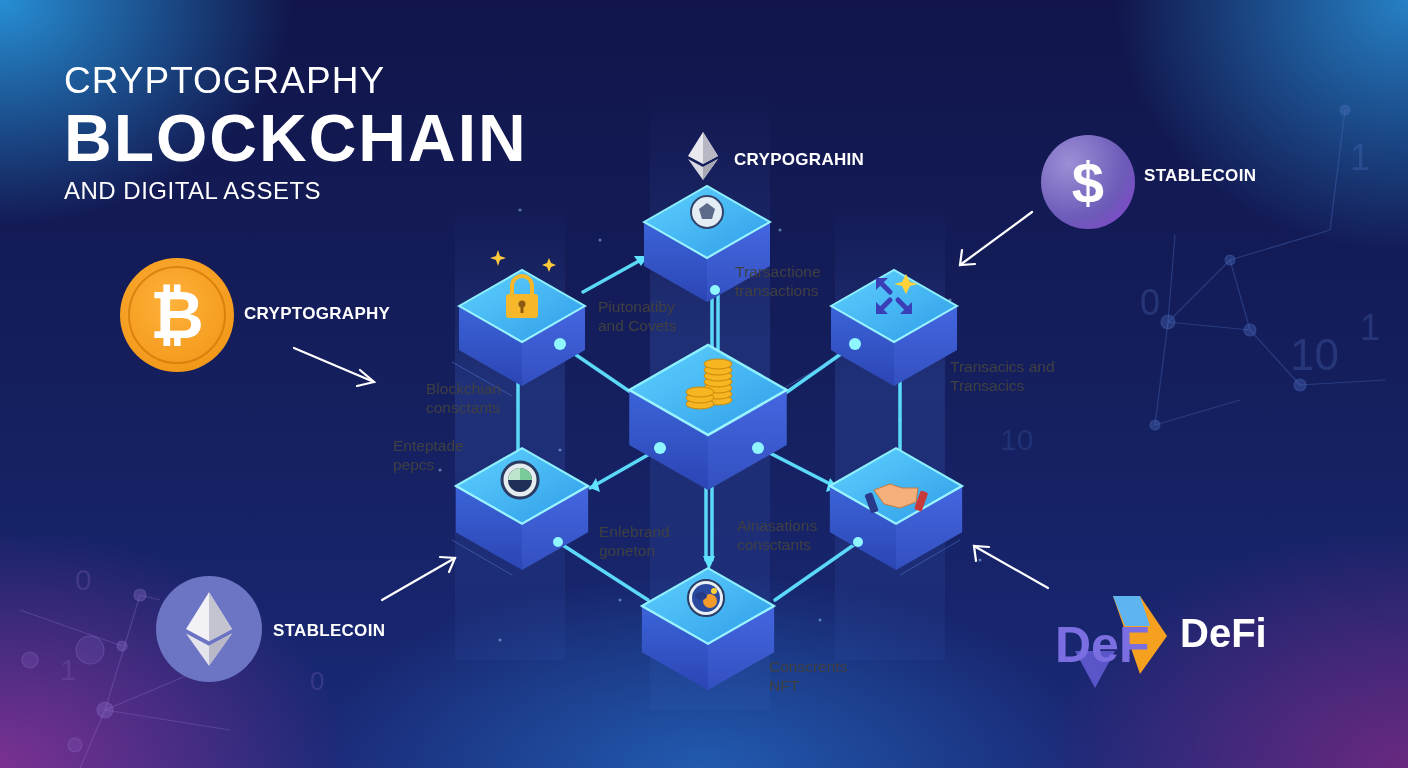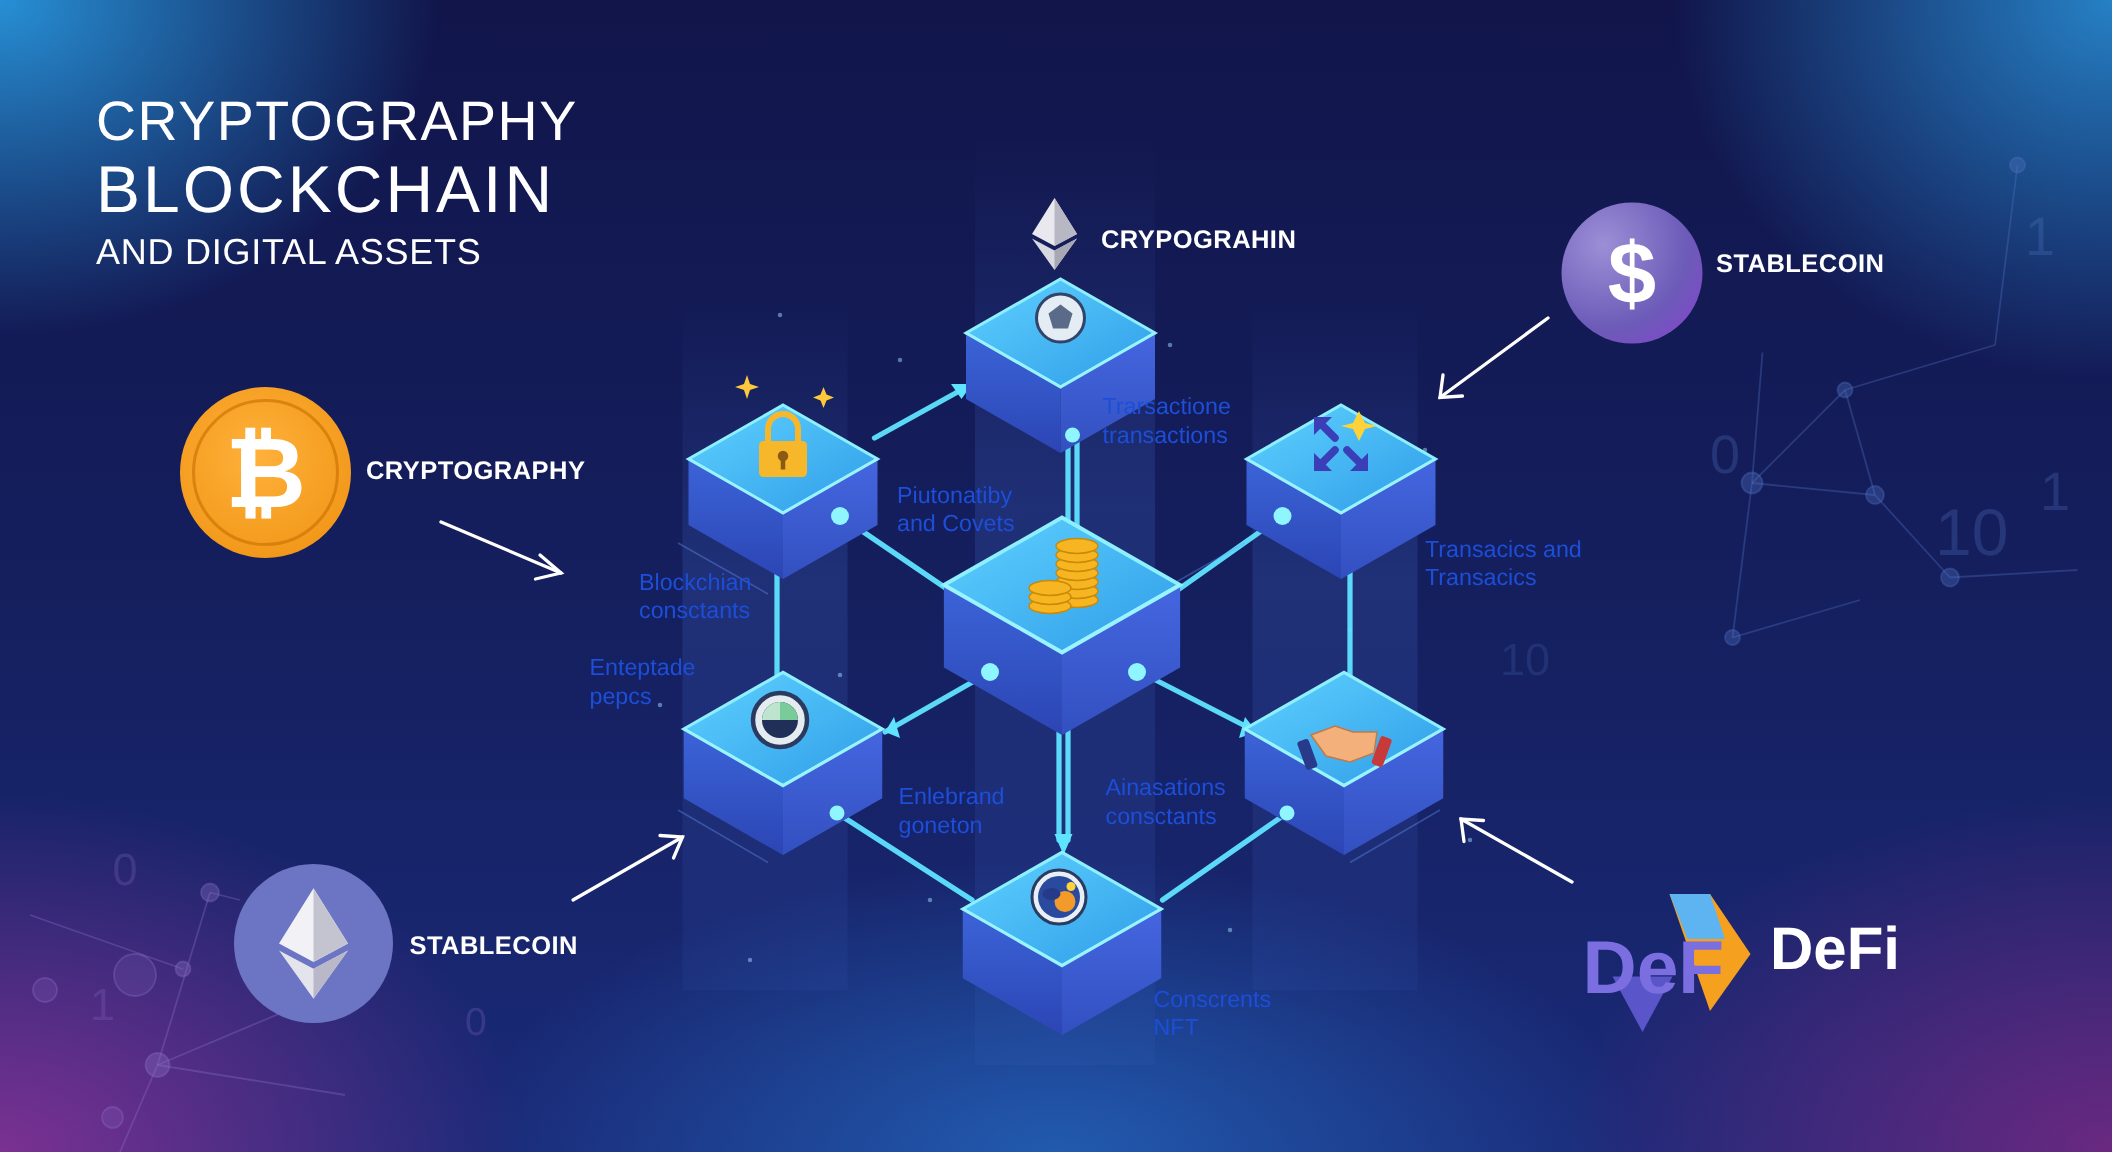--- a/index.html
+++ b/index.html
@@ -12,25 +12,25 @@
       radial-gradient(ellipse 500px 340px at 0px 768px, rgba(140,50,150,0.85), rgba(140,50,150,0) 70%),
       radial-gradient(ellipse 520px 340px at 1408px 768px, rgba(120,40,130,0.85), rgba(120,40,130,0) 70%),
       radial-gradient(ellipse 520px 260px at 704px 768px, rgba(40,130,220,0.55), rgba(40,130,220,0) 75%),
       linear-gradient(180deg, #11154a 0%, #152060 55%, #1a2a78 100%);
   }
   .abs { position:absolute; }
   .bgnet { position:absolute; left:0; top:0; width:1408px; height:768px; }
 
   .title { left:64px; top:62px; line-height:1; }
   .title .l1 { font-size:37px; letter-spacing:1px; font-weight:400; }
-  .title .l2 { font-size:44px; font-weight:400; letter-spacing:2px; margin-top:6px; }
+  .title .l2 { font-size:66px; font-weight:700; letter-spacing:2px; margin-top:6px; }
   .title .l3 { font-size:24px; margin-top:8px; letter-spacing:0.5px; }
 
   .label { font-size:17px; font-weight:700; letter-spacing:0.3px; }
-  .note { font-size:15.5px; line-height:19px; color:#1d4ed8; }
+  .note { font-size:15.5px; line-height:19px; color:#404040; }
 
   .coin { border-radius:50%; display:flex; align-items:center; justify-content:center; }
   .btc { left:120px; top:258px; width:114px; height:114px;
     background:radial-gradient(circle at 45% 40%, #ffb13b, #f39a1c 70%, #e58a10);
     box-shadow:inset 0 0 0 6px rgba(255,255,255,0.0), 0 0 0 0 #000; }
   .btc .ring { width:94px; height:94px; border-radius:50%; border:2px solid rgba(200,110,0,0.6);
     display:flex; align-items:center; justify-content:center; font-size:66px; font-weight:700; color:#fff; }
   .eth-coin { left:156px; top:576px; width:106px; height:106px; background:#6c74c4; }
   .usd-coin { left:1041px; top:135px; width:94px; height:94px;
     background:radial-gradient(circle at 30% 30%, #9c8fd6, #6c5bb8 60%, #8a3fd0);
@@ -307,21 +307,21 @@
     <circle cx="4" cy="3" r="7" fill="#f29a2a"></circle>
     <ellipse cx="-5" cy="-2" rx="6" ry="4" fill="#253a88"></ellipse>
     <circle cx="8" cy="-7" r="3" fill="#ffd23a"></circle>
   </g>
 </svg>
 
 <div class="abs note" style="left:735px;top:262px;">
   <div>Trarsactione</div>
   <div>transactions</div>
 </div>
-<div class="abs note" style="left:598px;top:321px;">
+<div class="abs note" style="left:598px;top:297px;">
   <div>Piutonatiby</div>
   <div>and Covets</div>
 </div>
 <div class="abs note" style="left:426px;top:379px;">
   <div>Blockchian</div>
   <div>consctants</div>
 </div>
 <div class="abs note" style="left:393px;top:436px;">
   <div>Enteptade</div>
   <div>pepcs</div>

